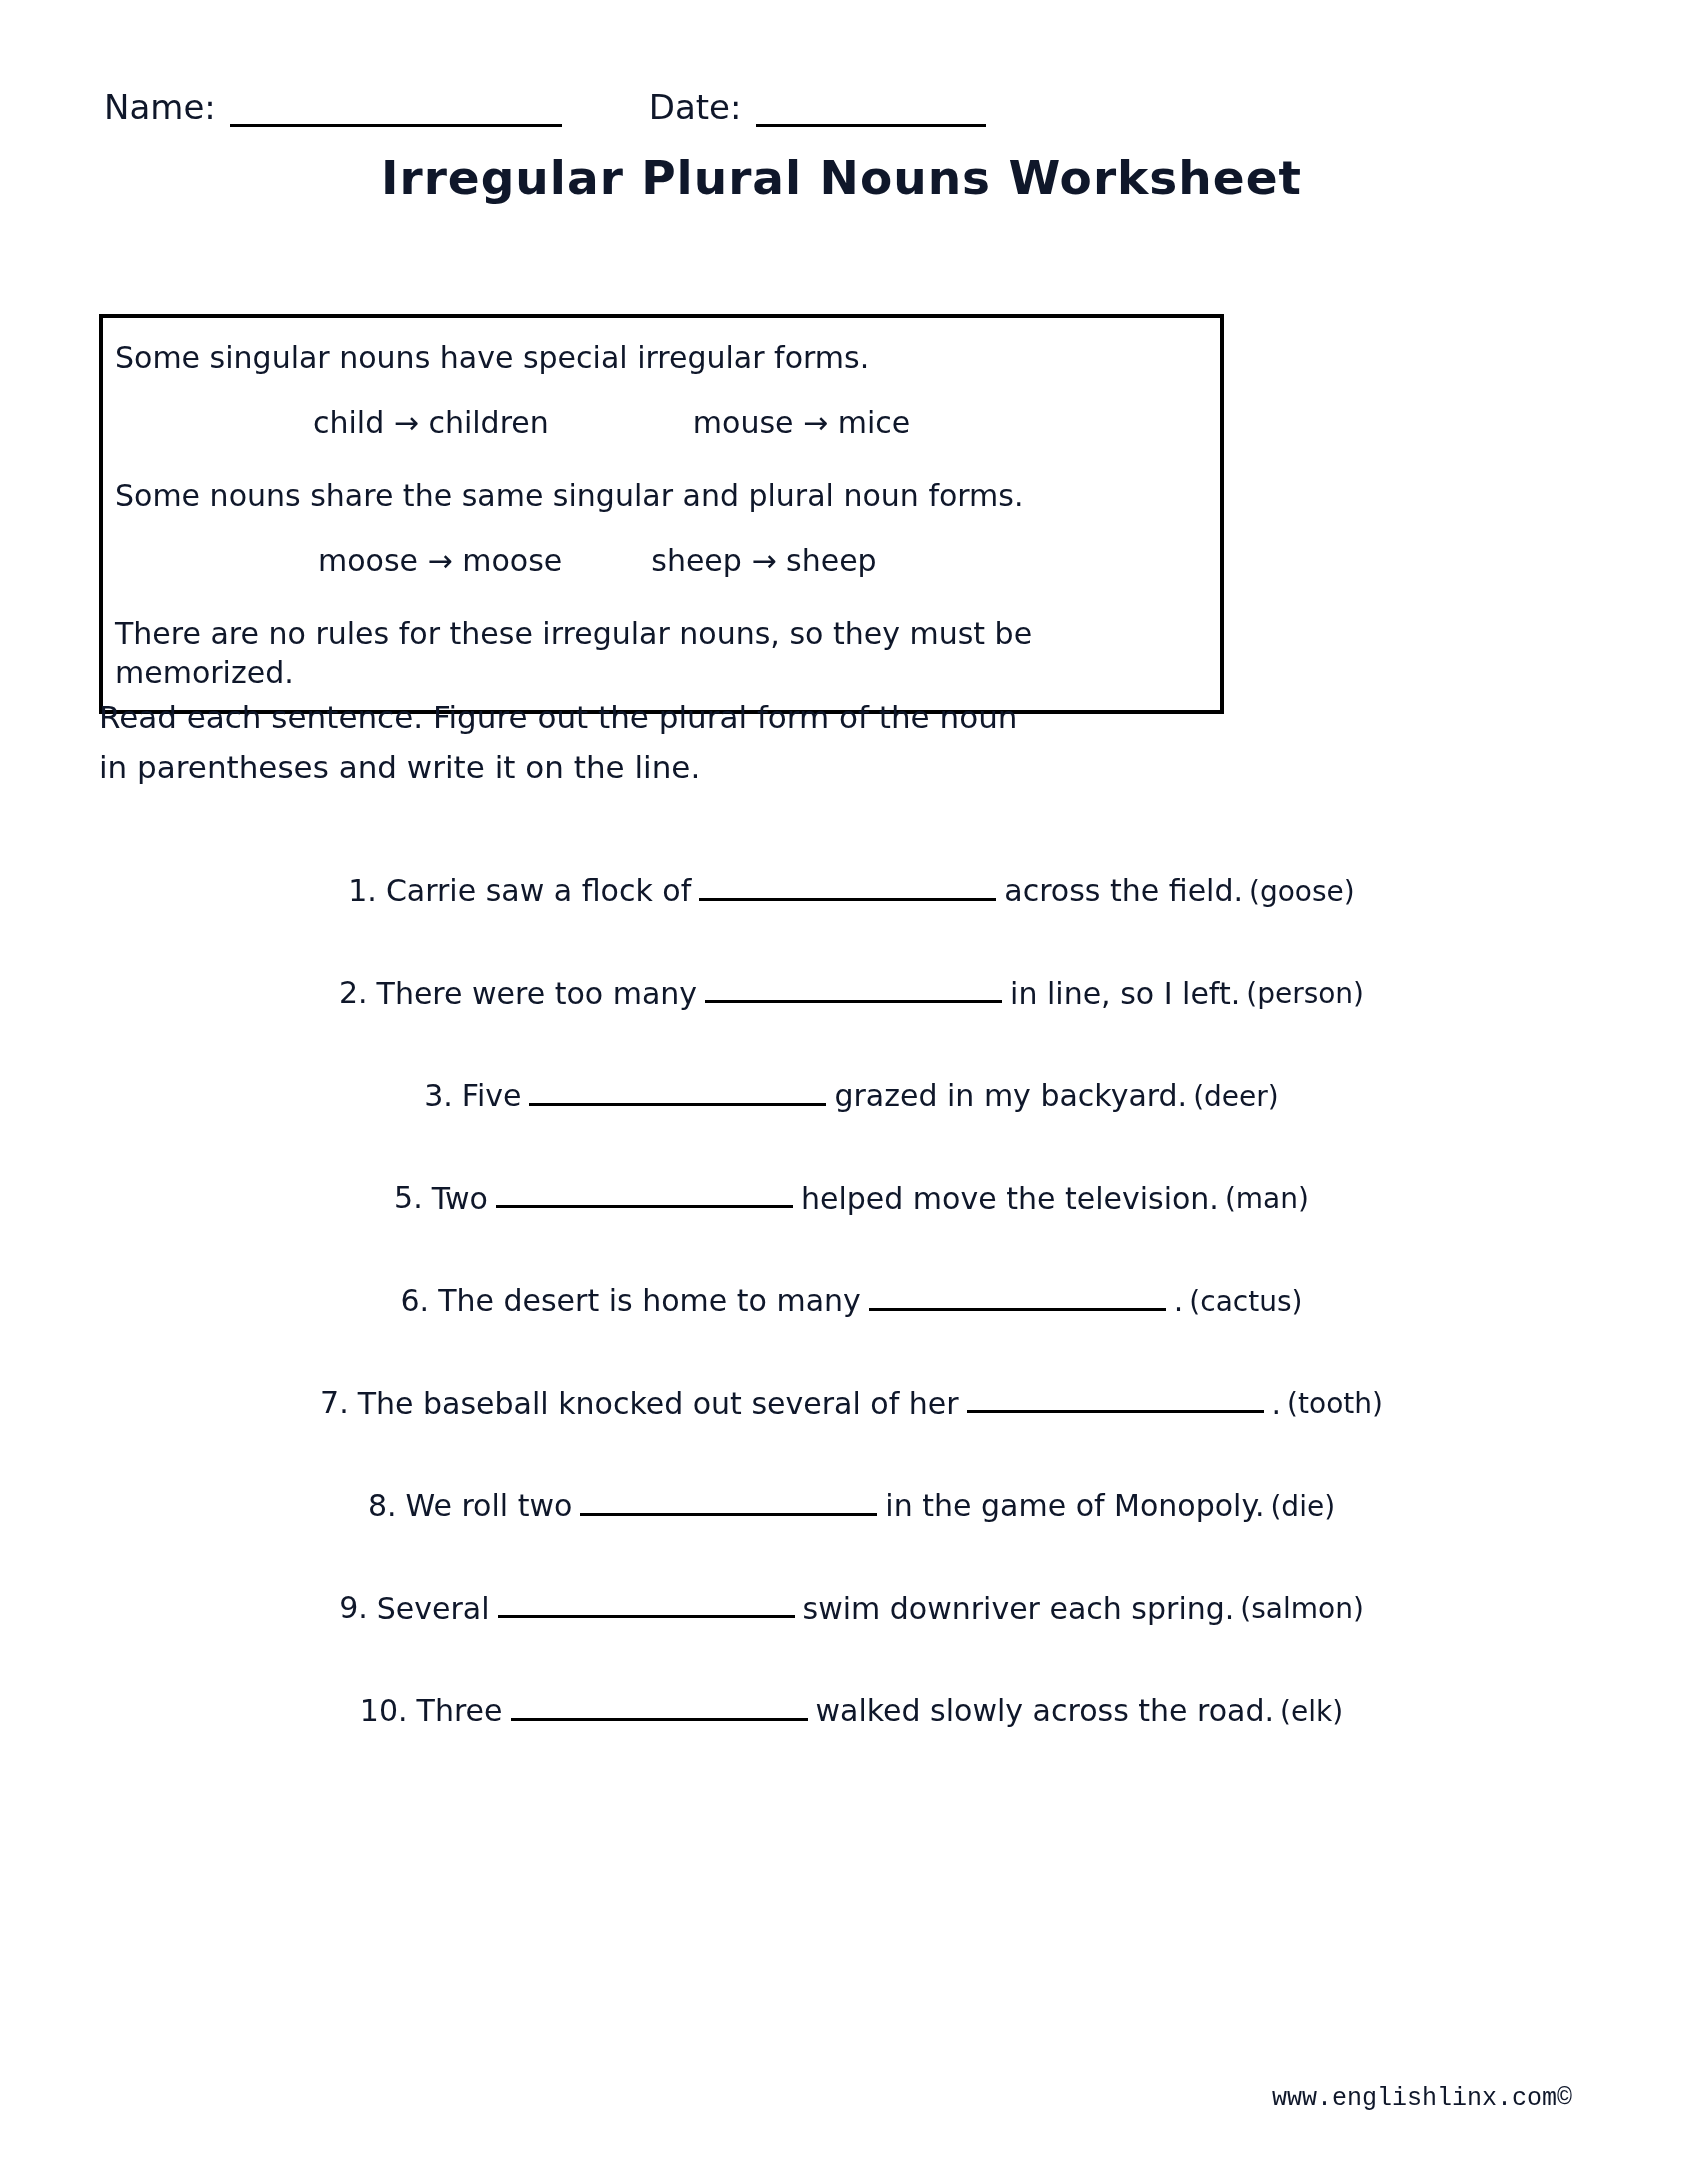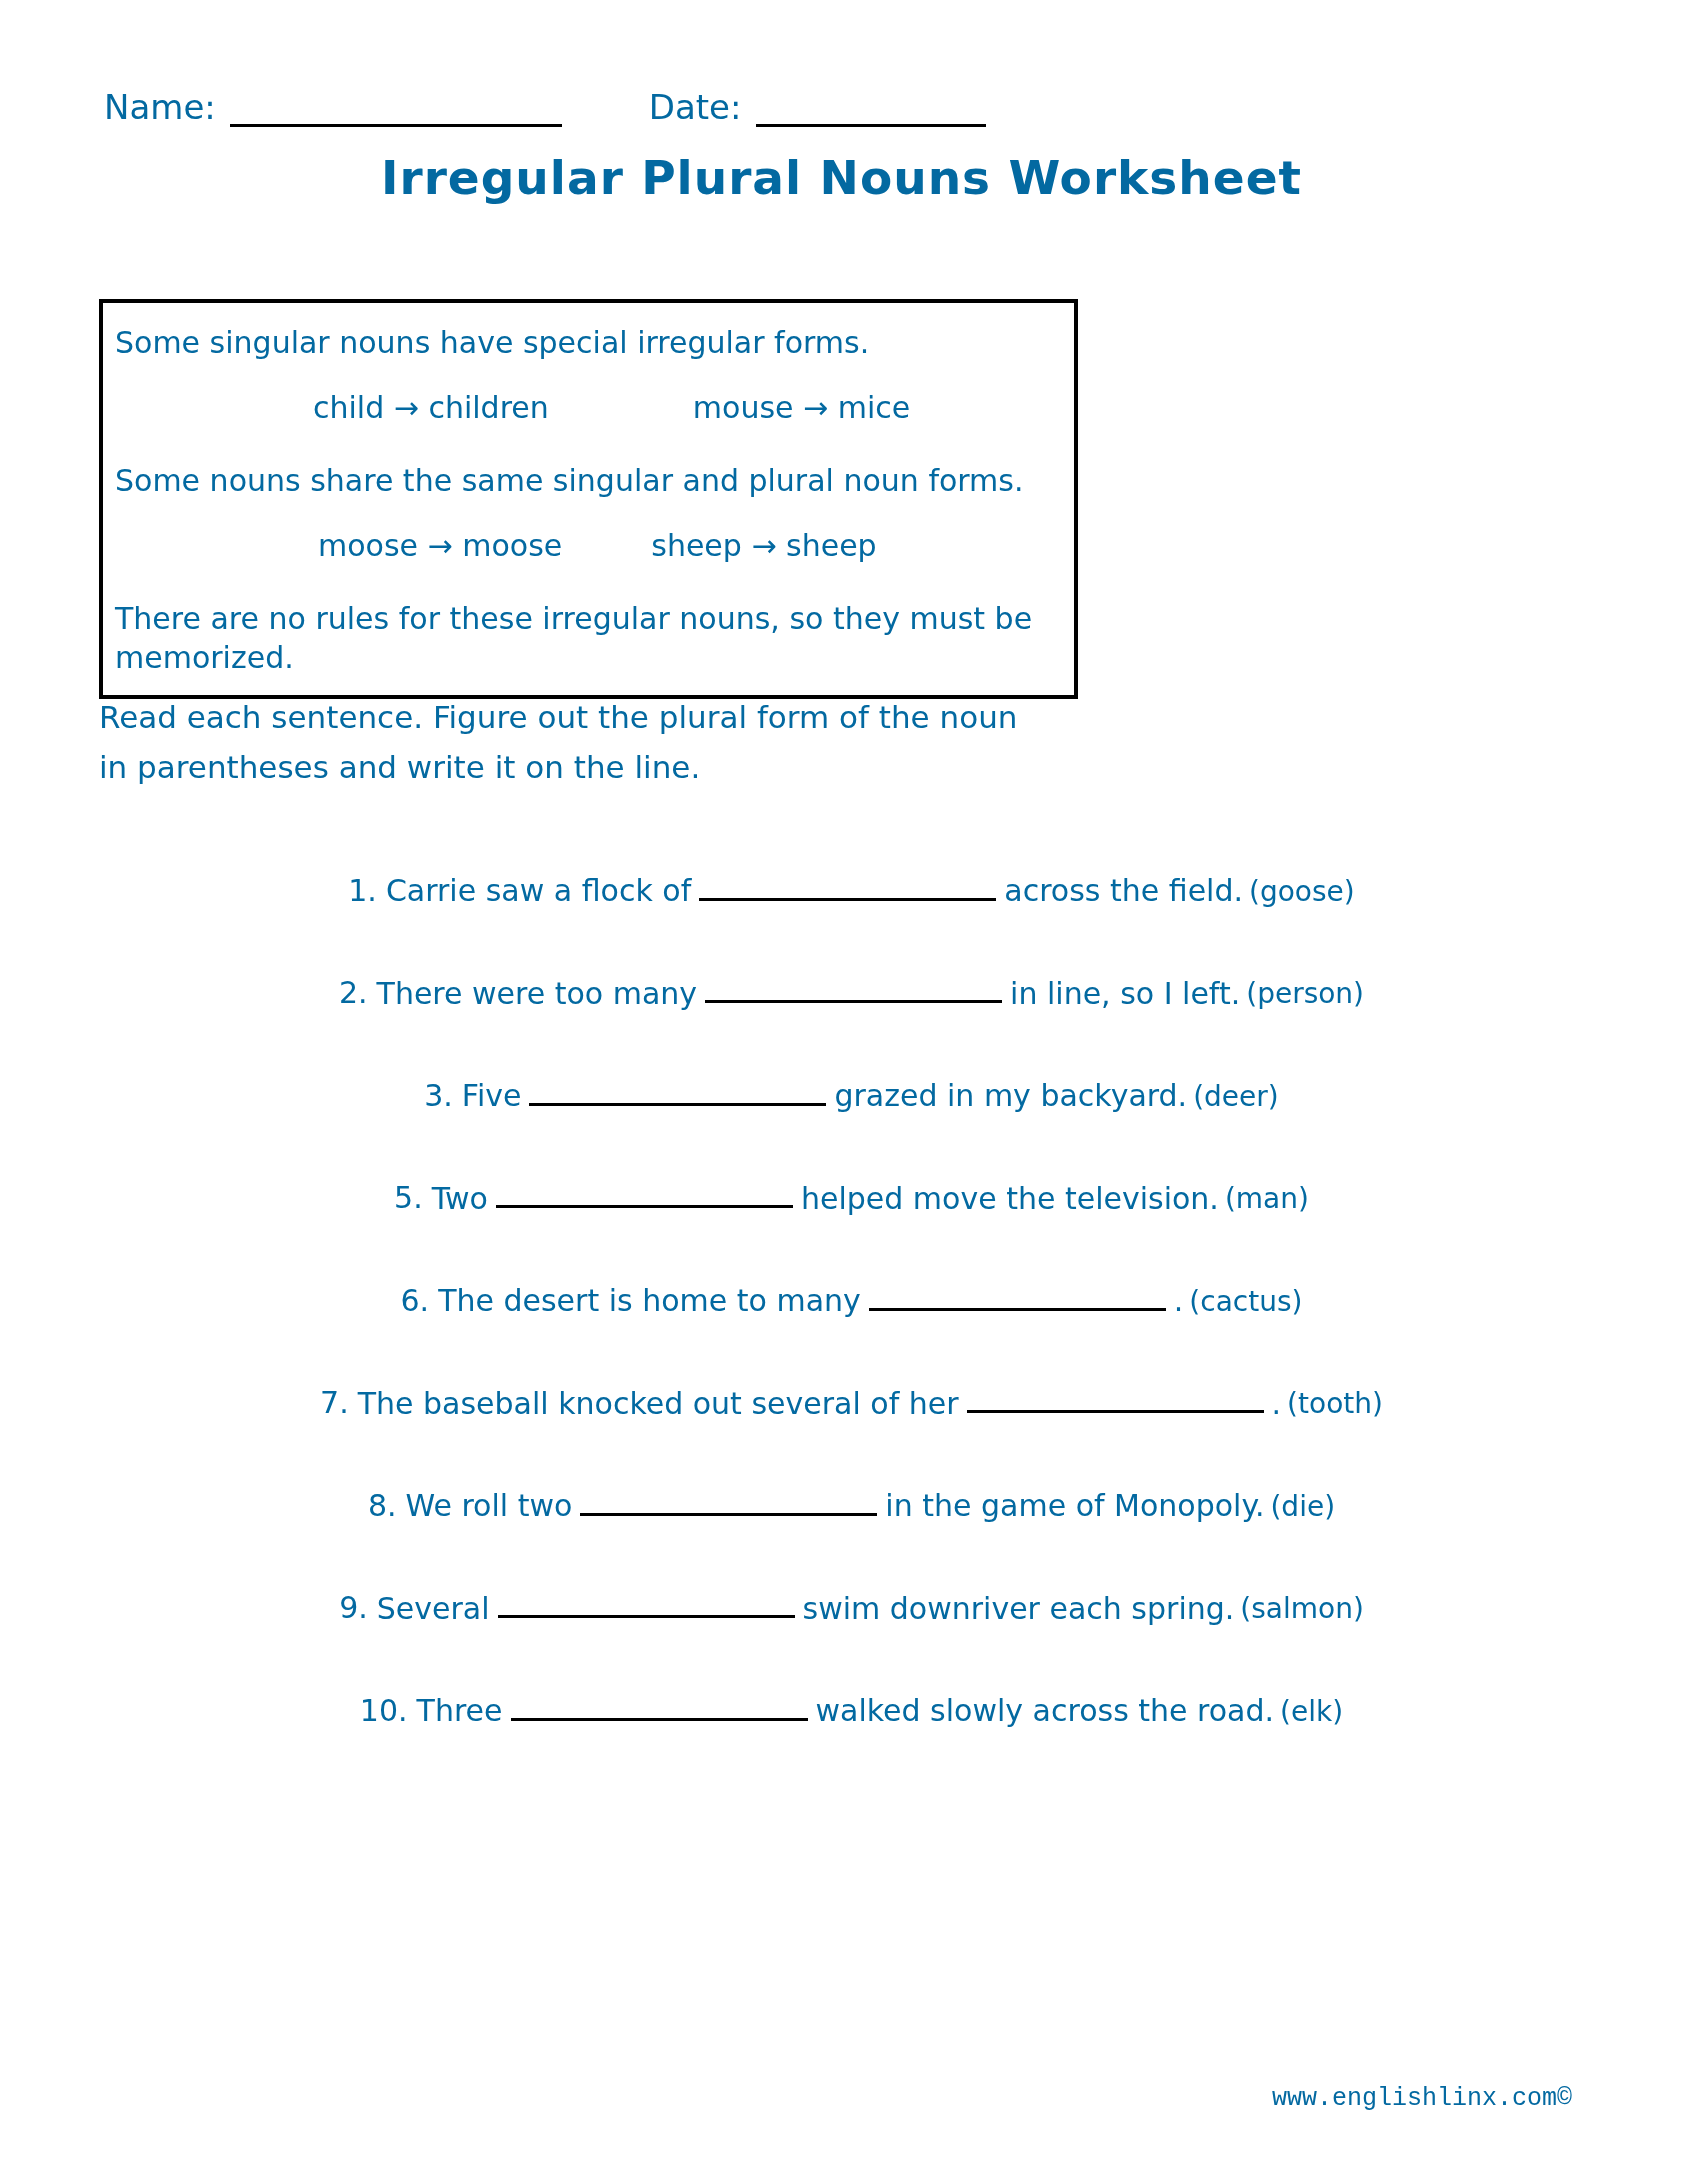--- a/index.html
+++ b/index.html
@@ -2,21 +2,21 @@
 <html><head>
 <meta charset="utf-8">
 <style>
   * { margin: 0; padding: 0; box-sizing: border-box; }
   html, body { background: #ffffff; }
   .page {
     position: relative;
     width: 1683px;
     height: 2178px;
     background: #ffffff;
-    color: #0369a1;
+    color: #0f172a;
     font-family: "DejaVu Sans", "Liberation Sans", sans-serif;
     overflow: hidden;
   }
   
   .header-row {
     position: absolute;
     top: 87px;
     left: 104px;
     right: 104px;
     display: flex;
@@ -39,23 +39,23 @@
     left: 0;
     width: 100%;
     text-align: center;
     font-size: 47px;
     font-weight: 600;
     letter-spacing: 1px;
   }
   
   .rules-box {
     position: absolute;
-    top: 299px;
+    top: 314px;
     left: 99px;
-    width: 979px;
+    width: 1125px;
     border: 4px solid #000;
     padding: 16px 12px 18px 12px;
     font-size: 30px;
     line-height: 1.3;
   }
   .rule-line { margin-top: 4px; }
   .examples-row {
     display: flex;
     margin: 26px 0 34px 0;
   }

